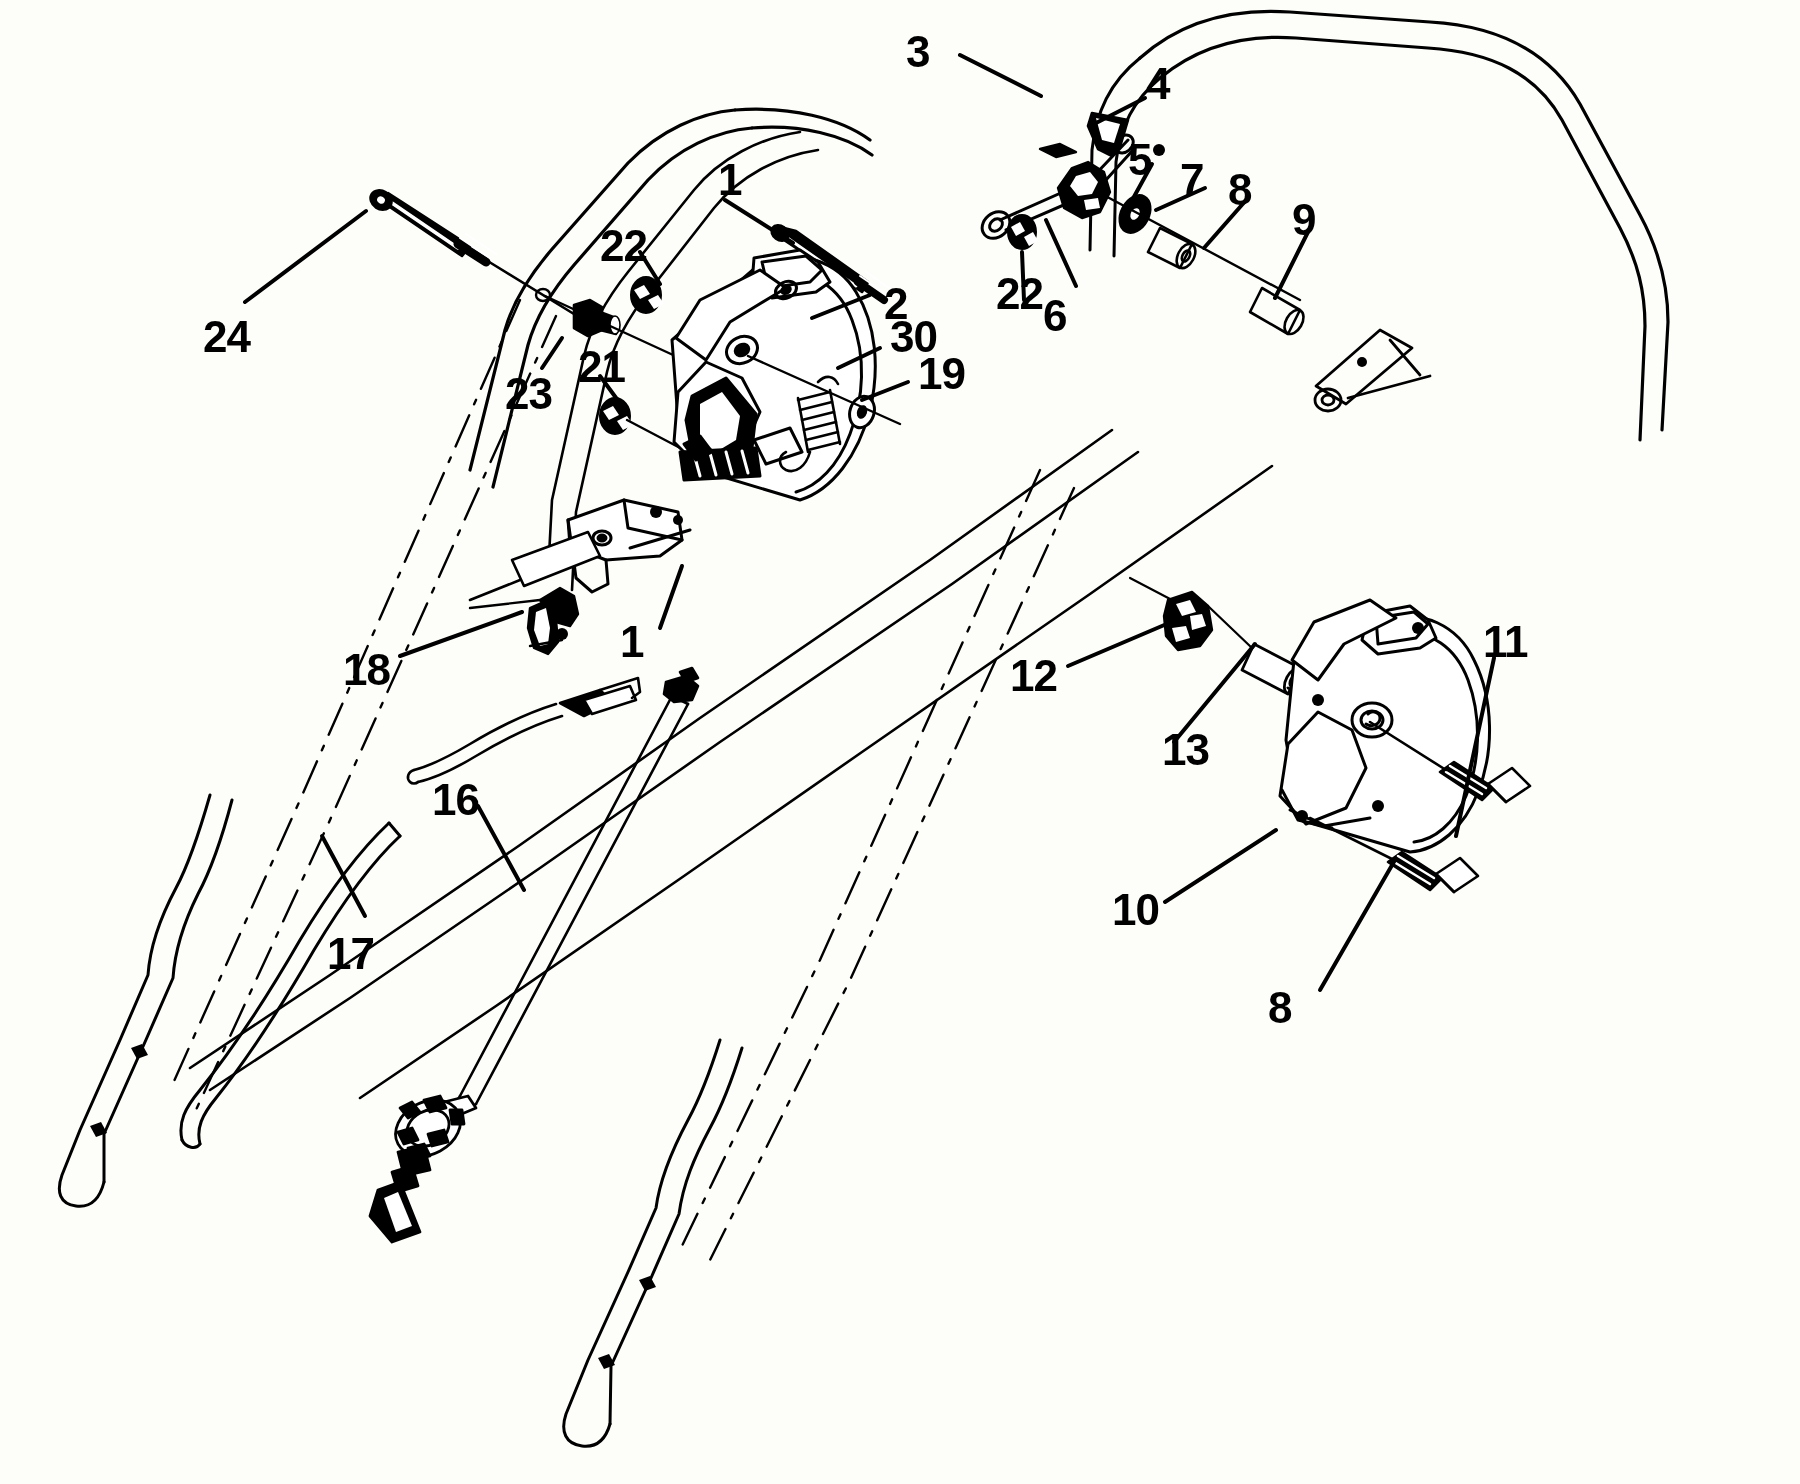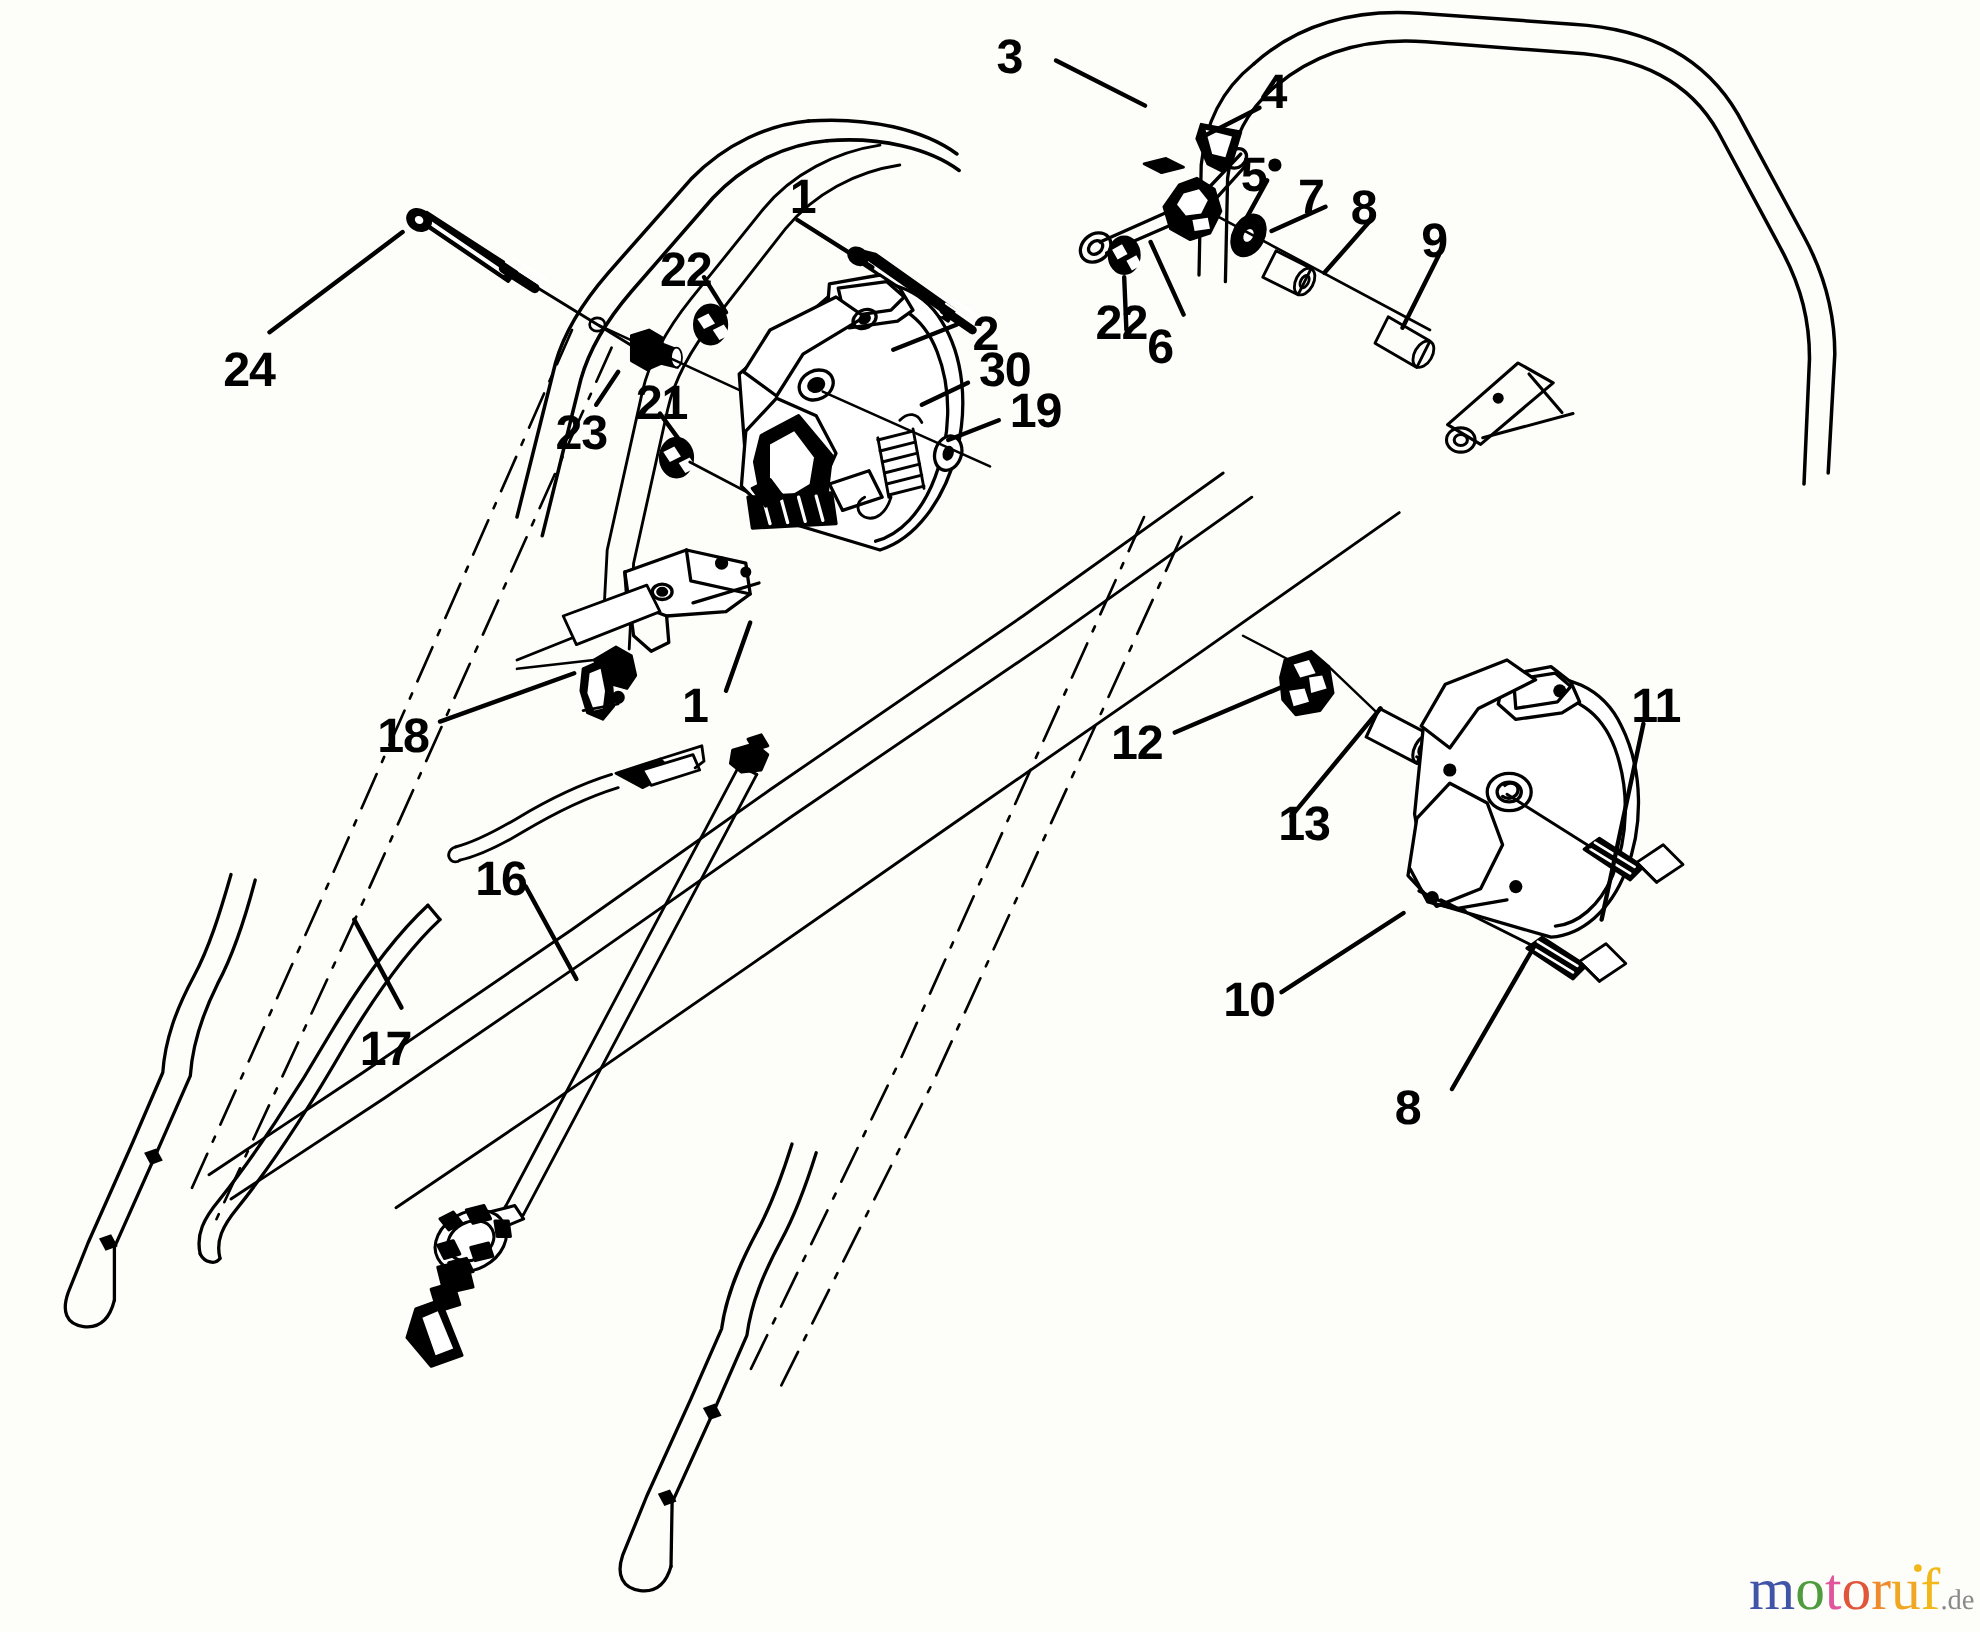--- a/index.html
+++ b/index.html
@@ -477,18 +477,14 @@
   <div class="callout" style="left:327px;  top:932px;">17</div>
   <div class="callout" style="left:343px;  top:648px;">18</div>
   <div class="callout" style="left:918px;  top:352px;">19</div>
   <div class="callout" style="left:890px;  top:315px;">30</div>
   <div class="callout" style="left:578px;  top:345px;">21</div>
   <div class="callout" style="left:600px; top:224px;">22</div>
   <div class="callout" style="left:996px; top:272px;">22</div>
   <div class="callout" style="left:505px;  top:372px;">23</div>
   <div class="callout" style="left:203px;  top:315px;text-align:right;">24</div>
 
-  <div id="watermark">
-    <span class="wm-l" style="color:#4054a8">m</span><span class="wm-l" style="color:#4f9c3f">o</span><span class="wm-l" style="color:#e0559b">t</span><span class="wm-l" style="color:#e0563a">o</span><span class="wm-l" style="color:#ef8b2c">r</span><span class="wm-l" style="color:#f0a824">u</span><span class="wm-l" style="color:#f2b819">f</span><span class="wm-de">.de</span>
-    <span class="wm-dot" style="left:150px; top:4px; background:#f2b819;"></span>
-  </div>
 
 </div>
 
 </body></html>

